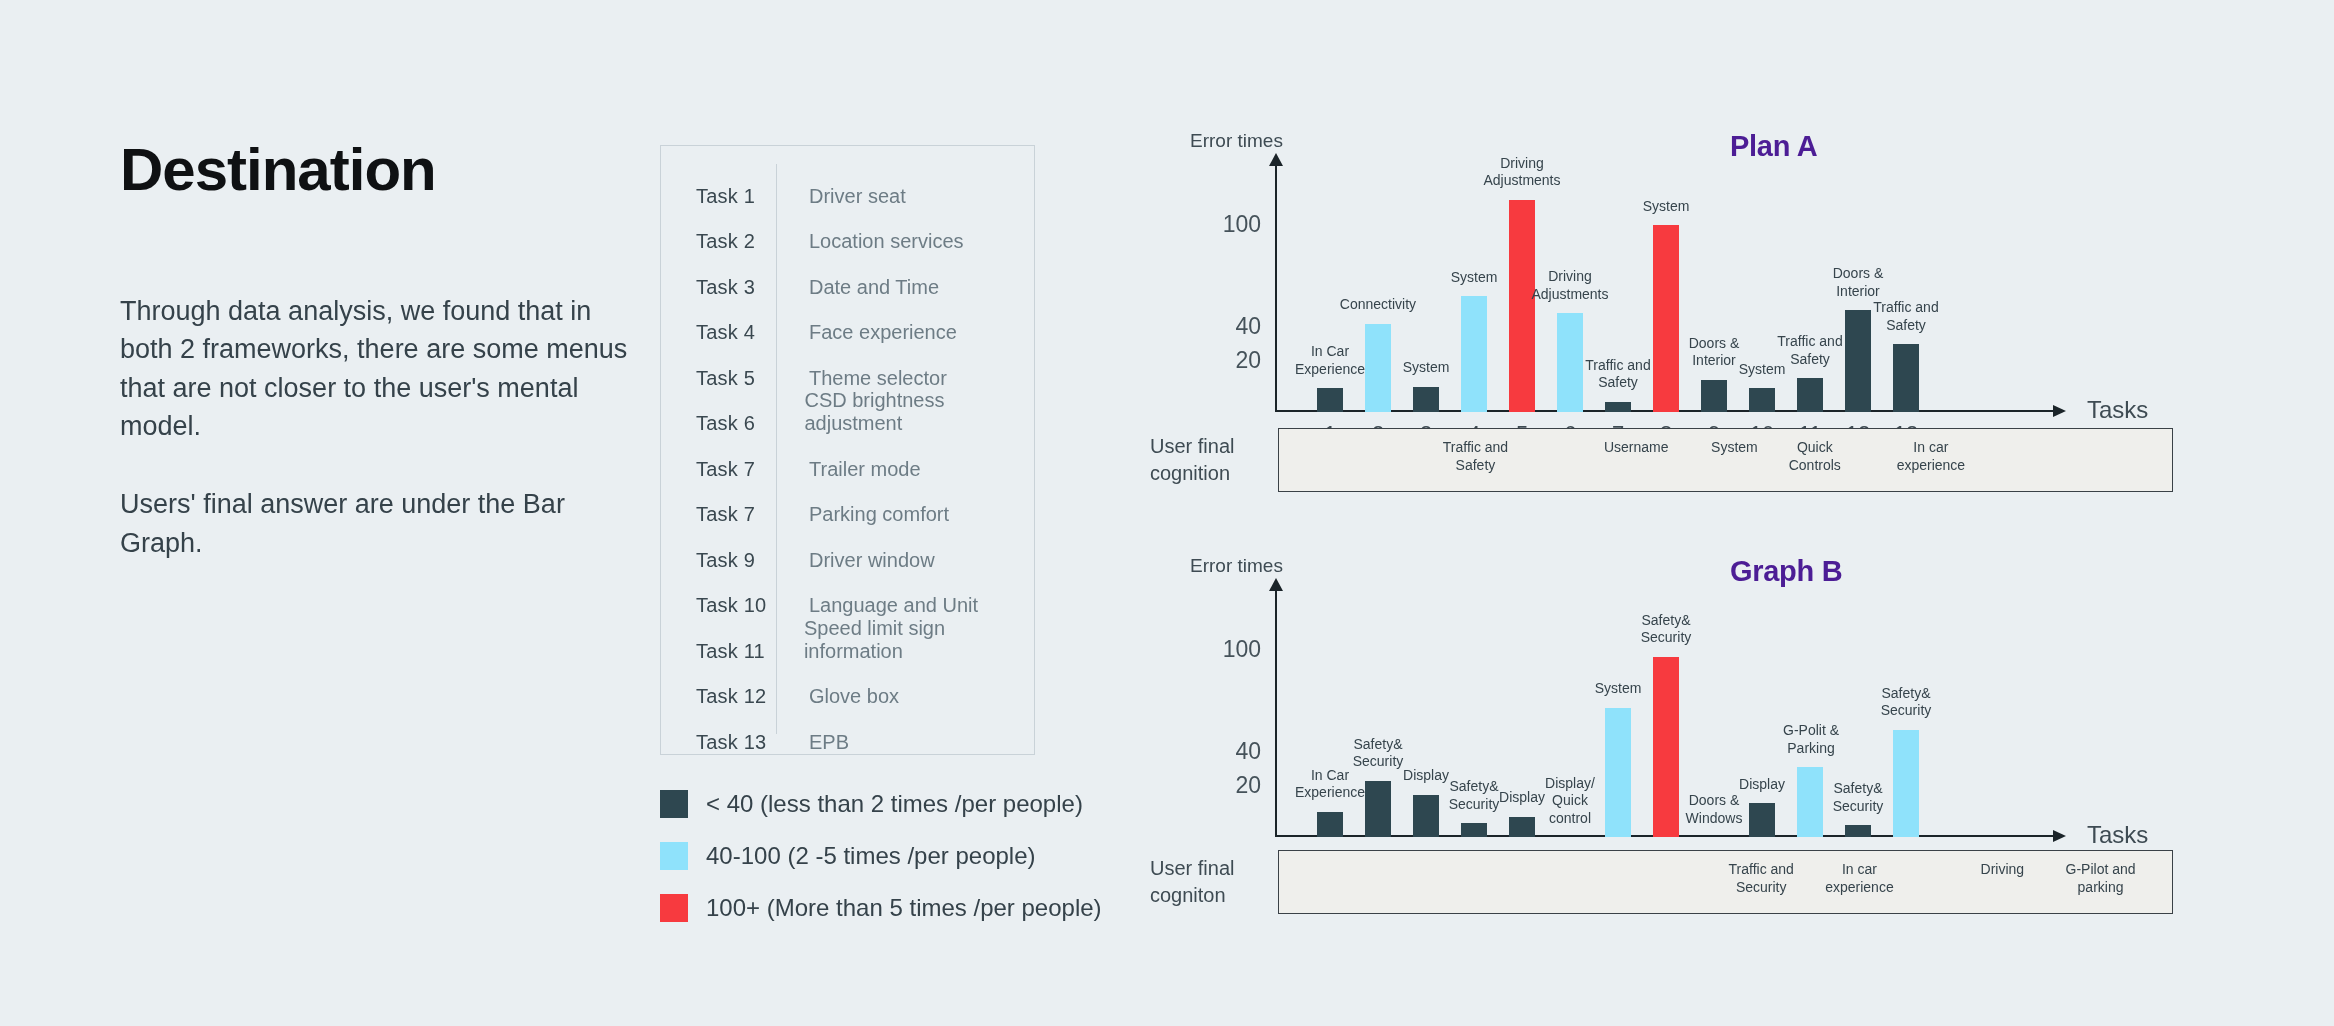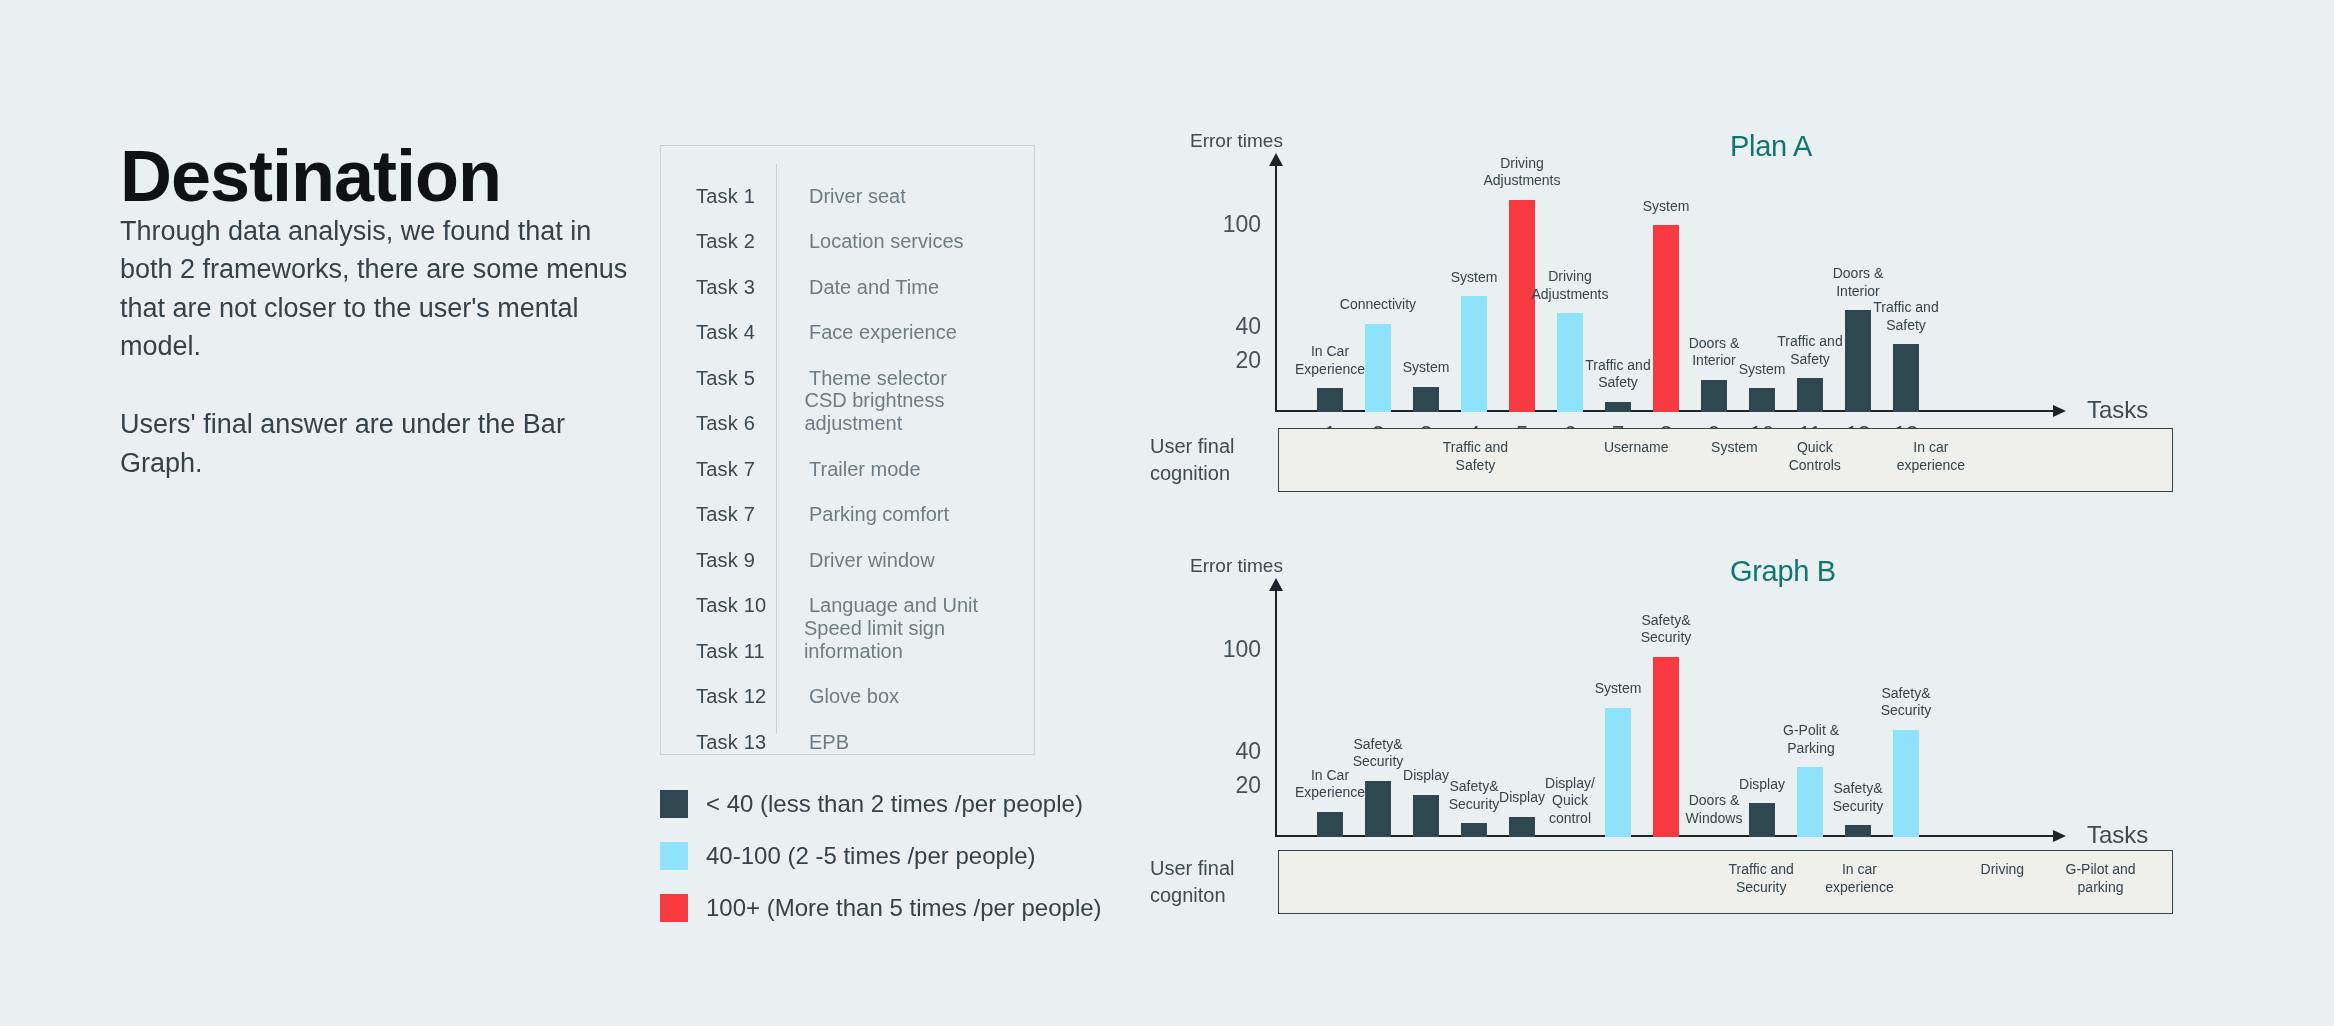--- a/index.html
+++ b/index.html
@@ -8,27 +8,27 @@
     background:#eaeff2;
     font-family:"Liberation Sans", sans-serif;
     color:#2f3e46;
     position:relative;
     overflow:hidden;
   }
 
   
   #left-col { position:absolute; left:120px; top:140px; width:520px; }
   #page-title {
-    font-size:72px;
+    font-size:60px;
     font-weight:bold;
     letter-spacing:-1px;
     color:#0f1113;
     line-height:1;
   }
-  #intro-block { }
+  #intro-block { margin-top:92px; }
   #intro-block p {
     font-size:27px;
     line-height:1.42;
     color:#35424a;
     font-weight:400;
   }
   #intro-block p + p { margin-top:40px; }
 
   
   #task-panel {
@@ -72,21 +72,21 @@
   
   .chart-block { position:absolute; }
   #chart-a { left:1150px; top:130px; width:1100px; height:290px; }
   #chart-b { left:1150px; top:555px; width:1100px; height:290px; }
 
   .y-axis-caption {
     position:absolute; font-size:19px; color:#3e4b53; white-space:nowrap;
   }
   .plan-title {
     position:absolute;
-    font-size:29px; font-weight:normal; color:#0f766e;
+    font-size:29px; font-weight:bold; color:#4c1d95;
     letter-spacing:-0.3px;
   }
   .plot {
     position:absolute;
     left:125px; top:27px;
     width:880px; height:255px;
   }
   .axis-v {
     position:absolute; left:0; bottom:0; width:2px; height:248px;
     background:#1b2429;

